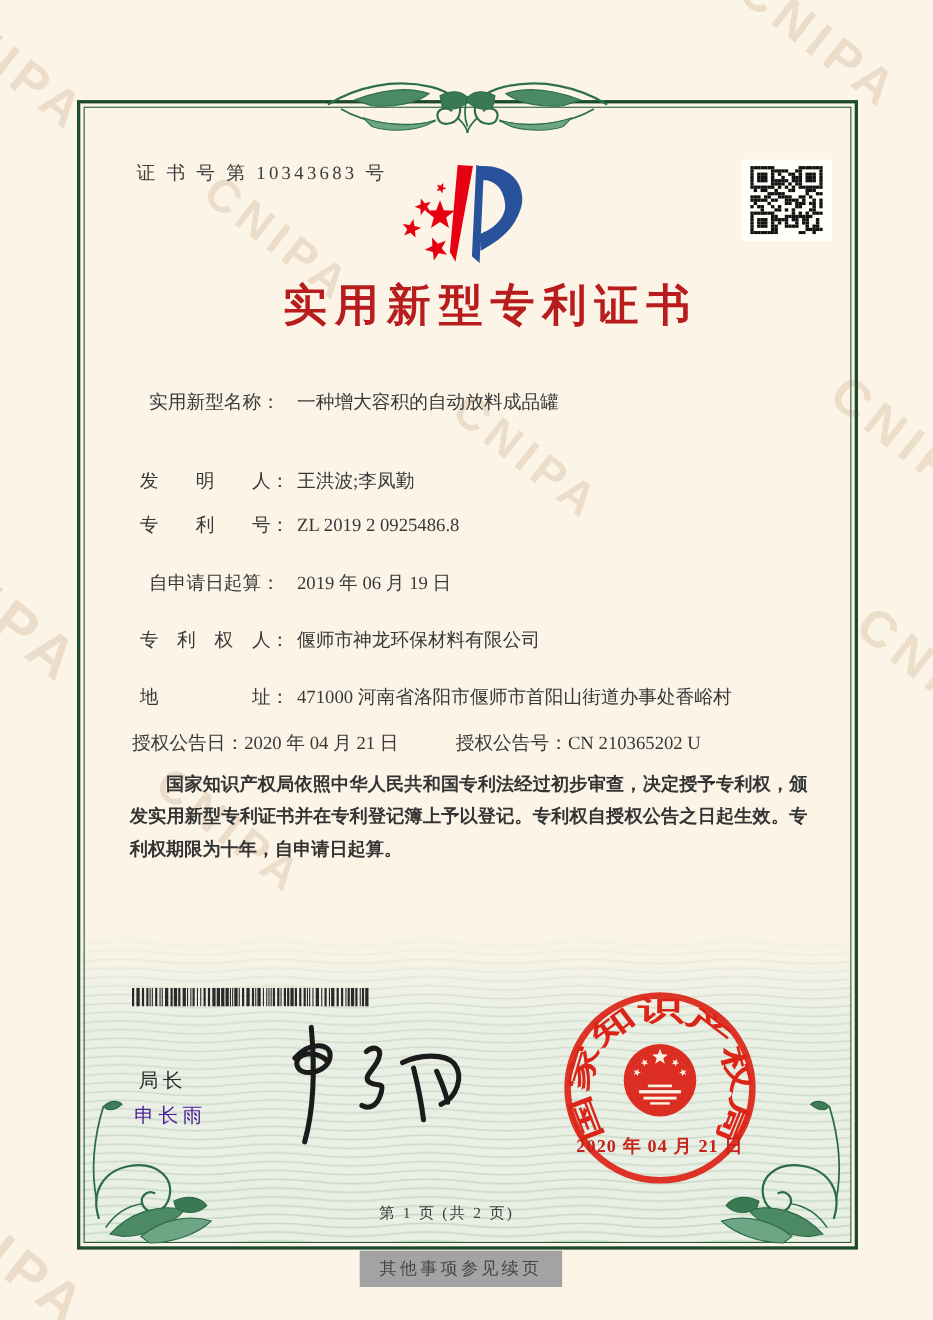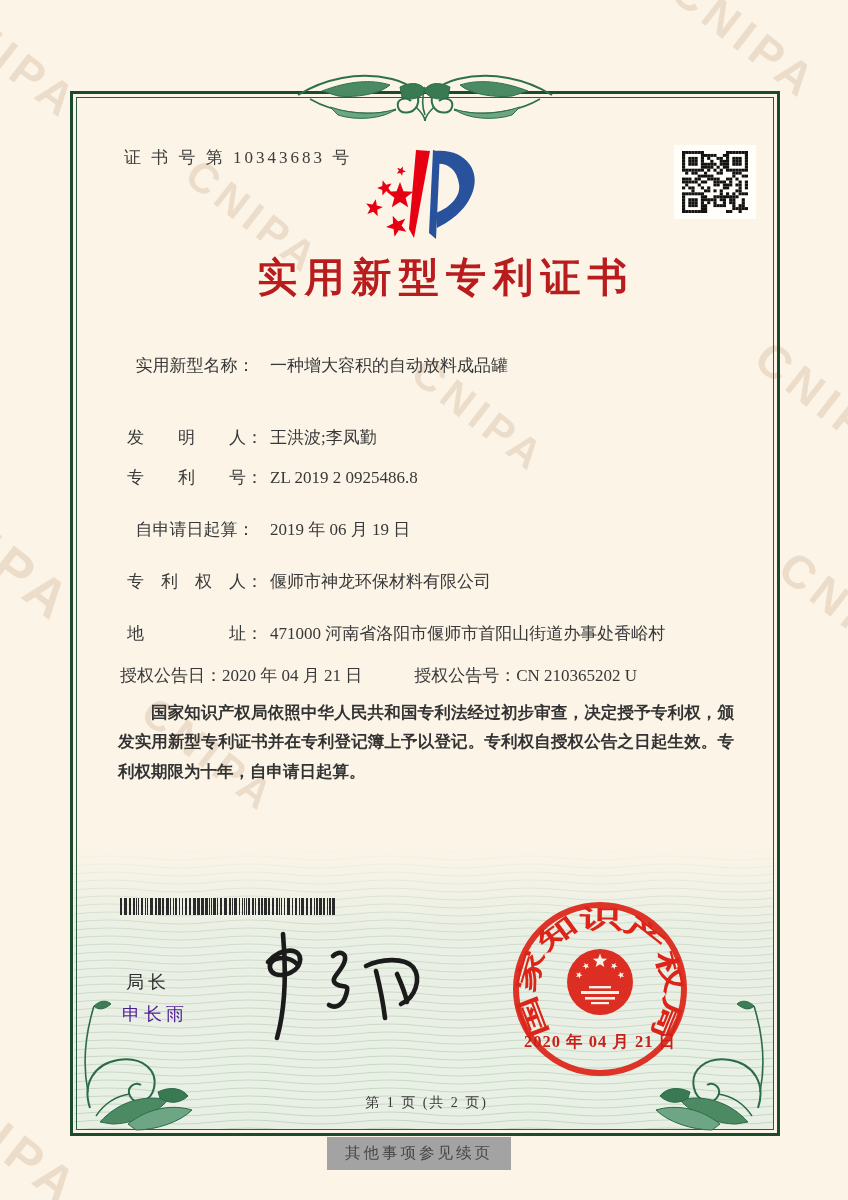--- a/index.html
+++ b/index.html
@@ -49,21 +49,21 @@
   .barcode{position:absolute;left:120px;top:898px;z-index:6;}
   .director{position:absolute;left:126px;top:970px;font-size:18px;color:#2e2e2e;z-index:6;letter-spacing:4px;}
   .director-name{position:absolute;left:122px;top:1002px;font-size:18px;color:#4c1d95;z-index:6;letter-spacing:4px;}
   .sig{position:absolute;left:238px;top:928px;z-index:7;}
   .seal{position:absolute;left:507px;top:896px;z-index:7;}
   .seal-date{
     position:absolute;left:507px;top:1031px;width:186px;text-align:center;z-index:8;
     font-size:16.5px;color:#c8211a;letter-spacing:1px;font-weight:600;
   }
   .page-num{
-    position:absolute;left:324px;top:1094px;width:164px;text-align:right;
+    position:absolute;left:324px;top:1094px;width:164px;text-align:center;
     font-size:14px;color:#3a3a3a;z-index:6;letter-spacing:2px;
   }
   .cont-note{
     position:absolute;left:327px;top:1137px;background:#a3a3a3;z-index:8;
     padding:6px 18px;font-size:15.5px;color:#474747;letter-spacing:3px;
   }
   .ornament{position:absolute;z-index:6;pointer-events:none;}
 </style>
 </head>
 <body>

